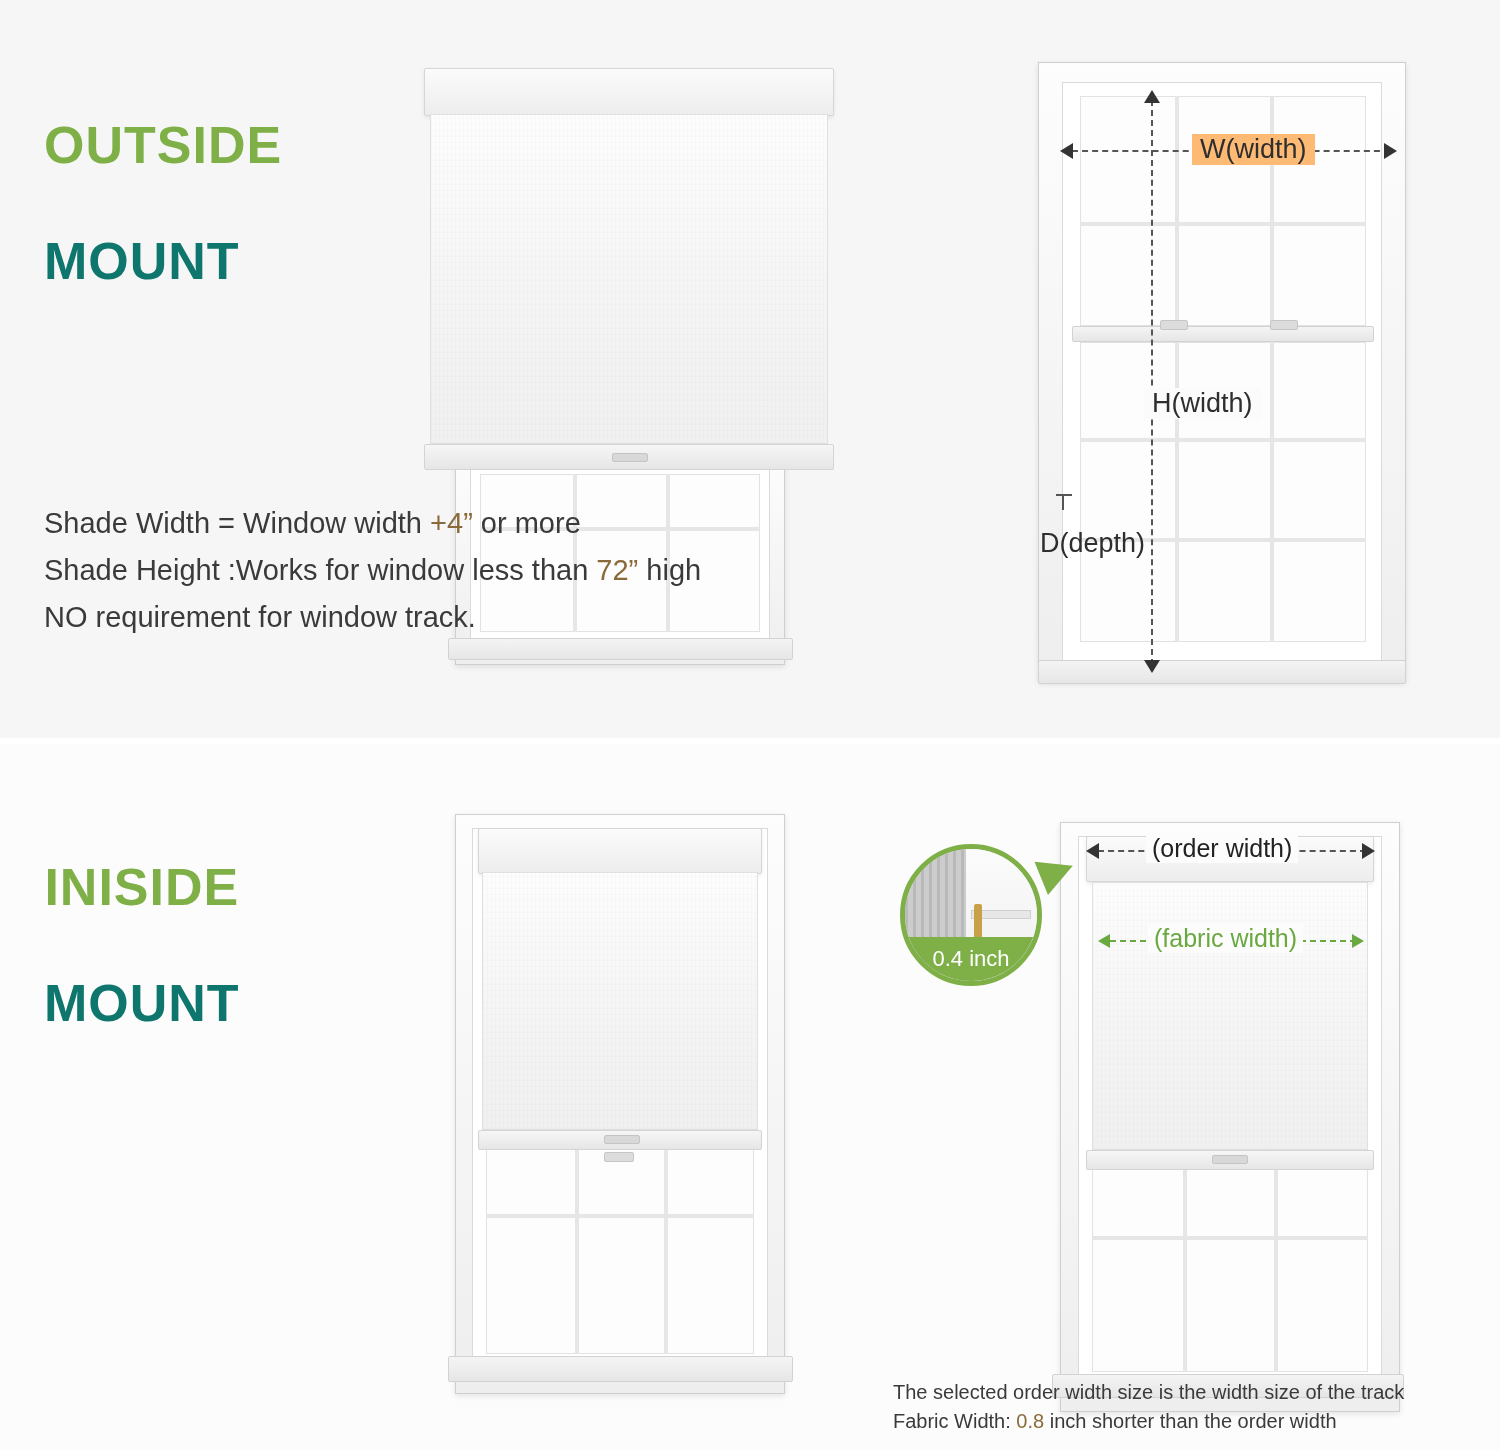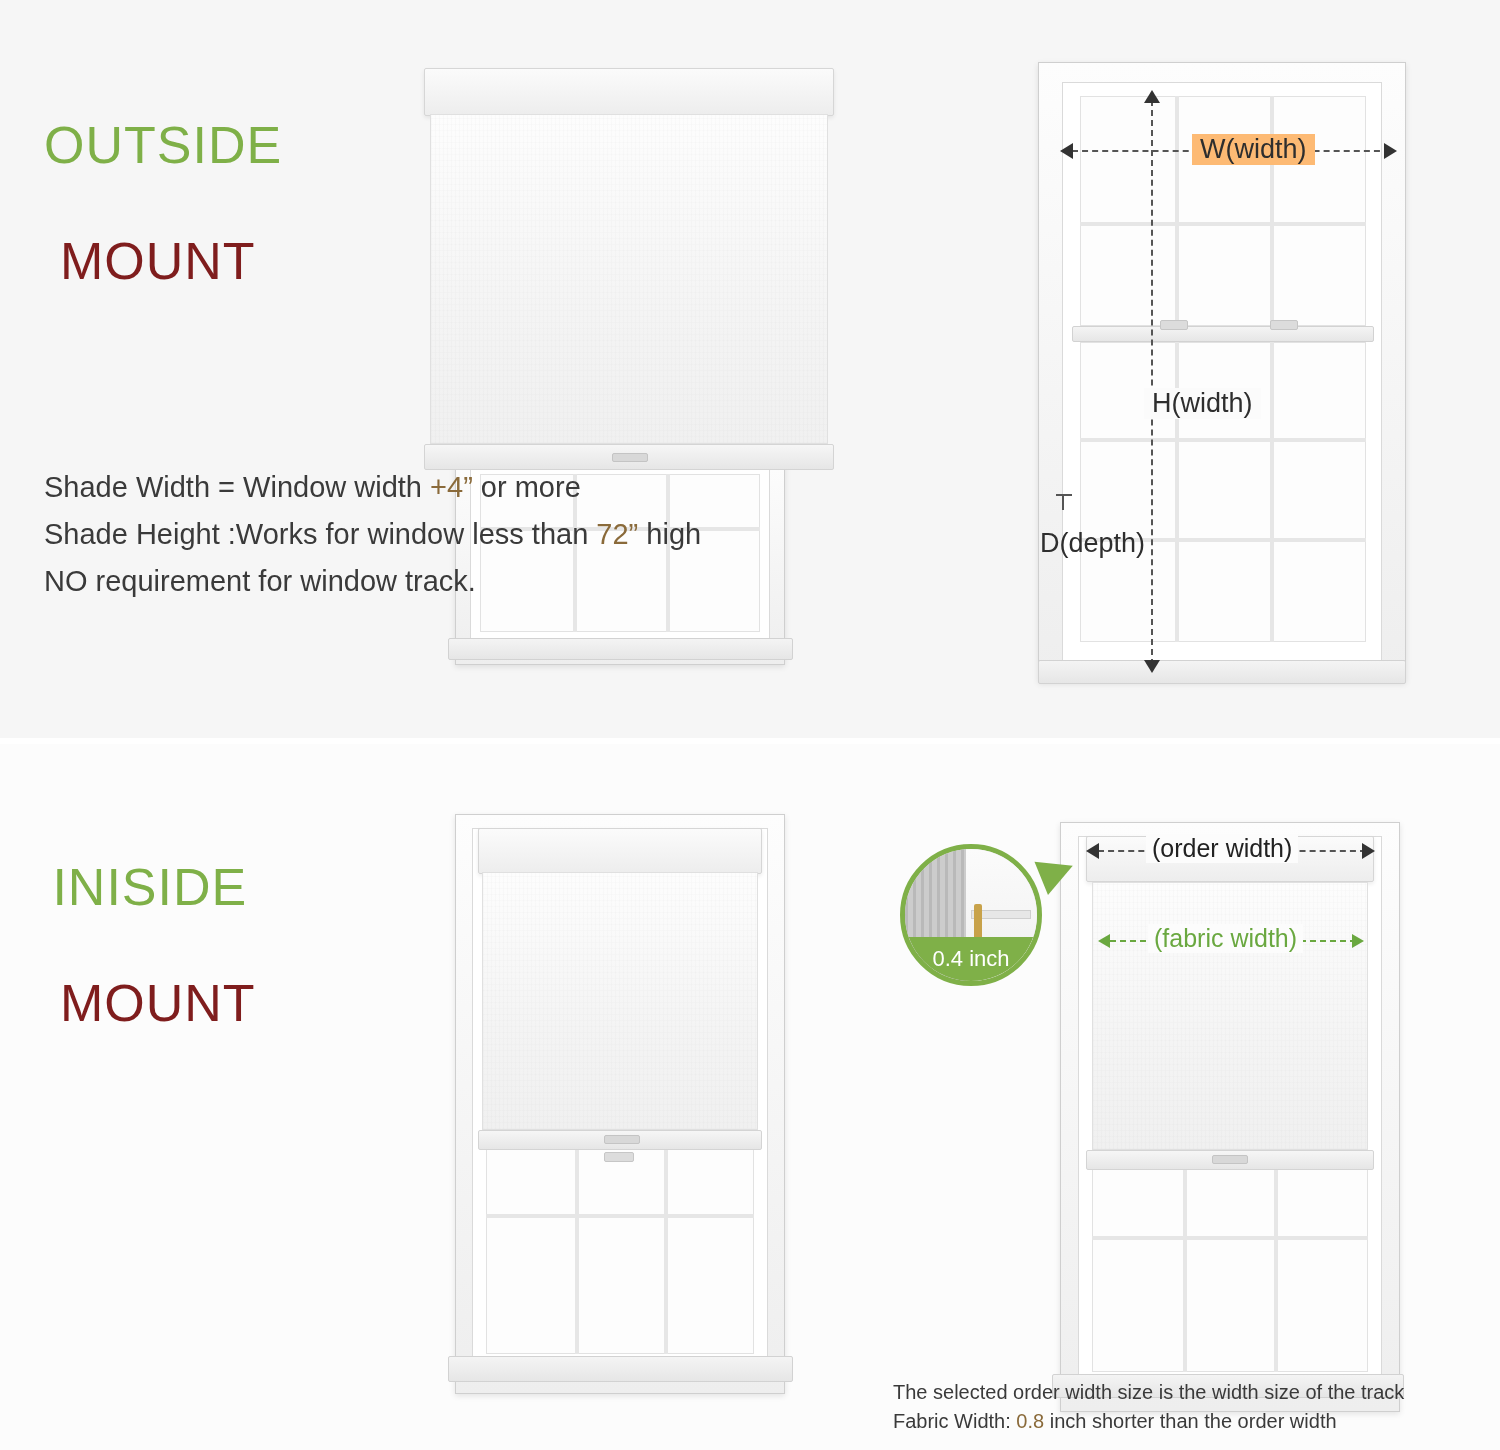--- a/index.html
+++ b/index.html
@@ -34,40 +34,40 @@
     left: 0;
     top: 738px;
     width: 1500px;
     height: 6px;
     background: #ffffff;
   }
 
   
   .mount-title {
     position: absolute;
-    font-weight: normal;
+    font-weight: bold;
     font-size: 52px;
     line-height: 58px;
     letter-spacing: 1px;
     color: #7fb048;
     white-space: pre-line;
   }
   #title-outside { left: 44px; top: 58px; }
   #title-inside  { left: 44px; top: 800px; text-align: center; }
 
-  .title-line2 { color: #7f1d1d; margin-left: 16px; }
+  .title-line2 { color: #0f766e; }
 
   
   .caption {
     position: absolute;
     font-size: 29px;
     line-height: 47px;
     color: #3a3a3a;
   }
-  #caption-outside { left: 44px; top: 464px; width: 860px; }
+  #caption-outside { left: 44px; top: 500px; width: 860px; }
   .hl { color: #8a6a3a; }
 
   .footnote {
     position: absolute;
     left: 893px;
     top: 1378px;
     width: 600px;
     font-size: 20px;
     line-height: 29px;
     color: #3a3a3a;

